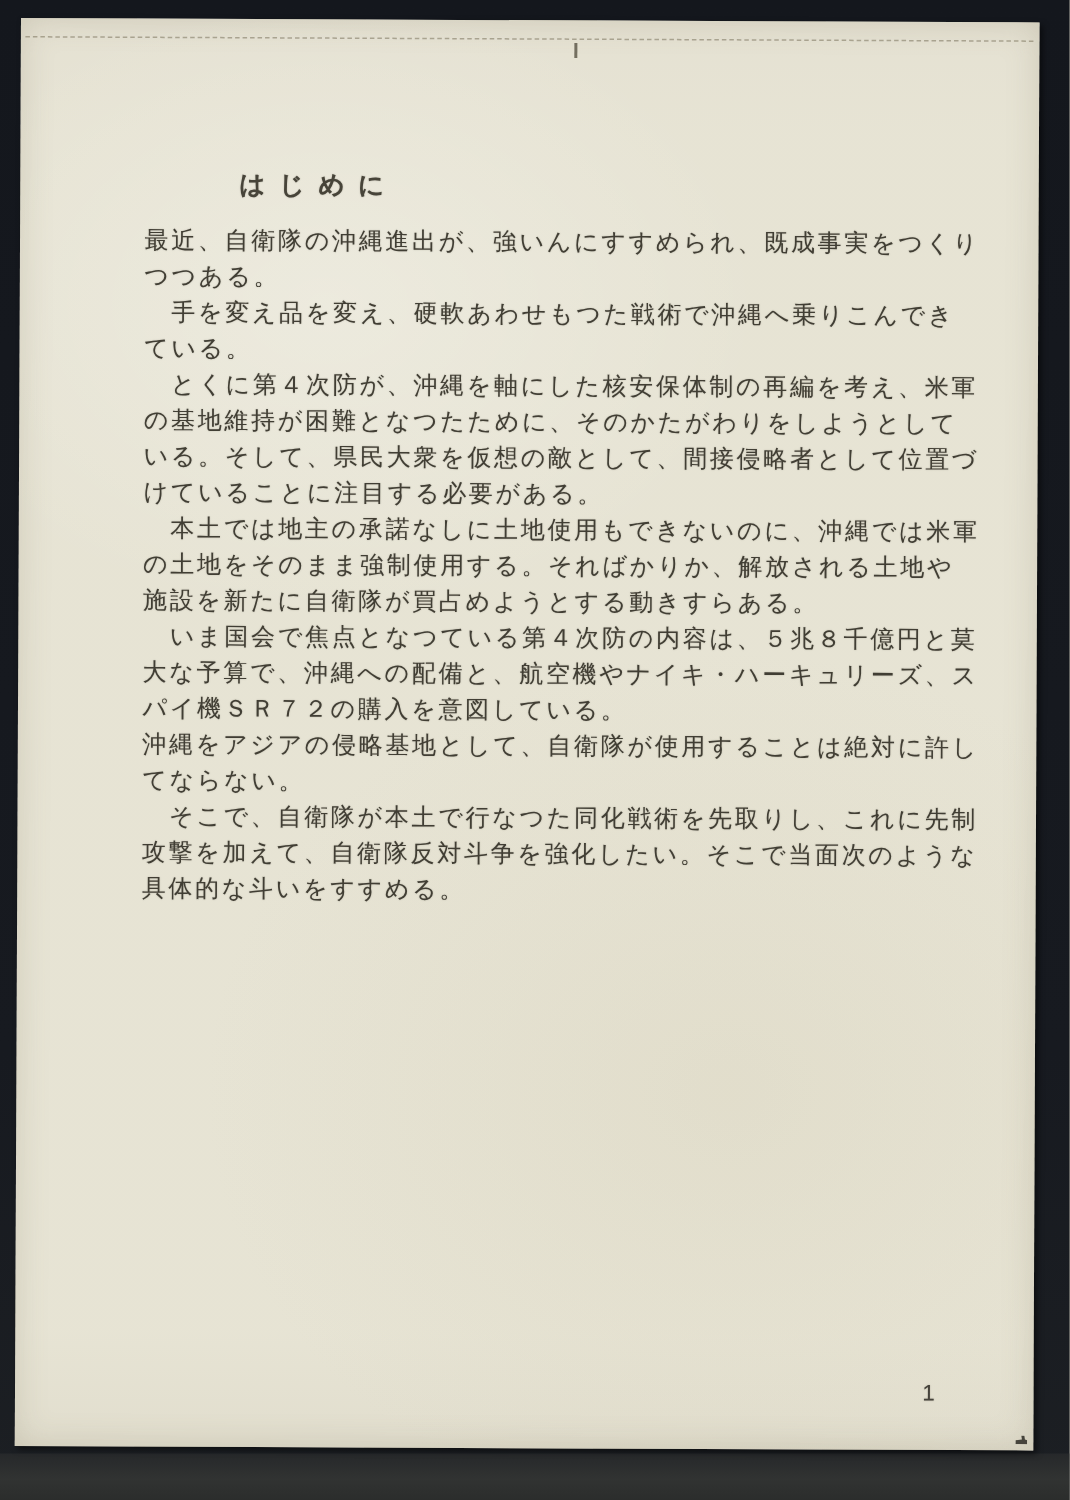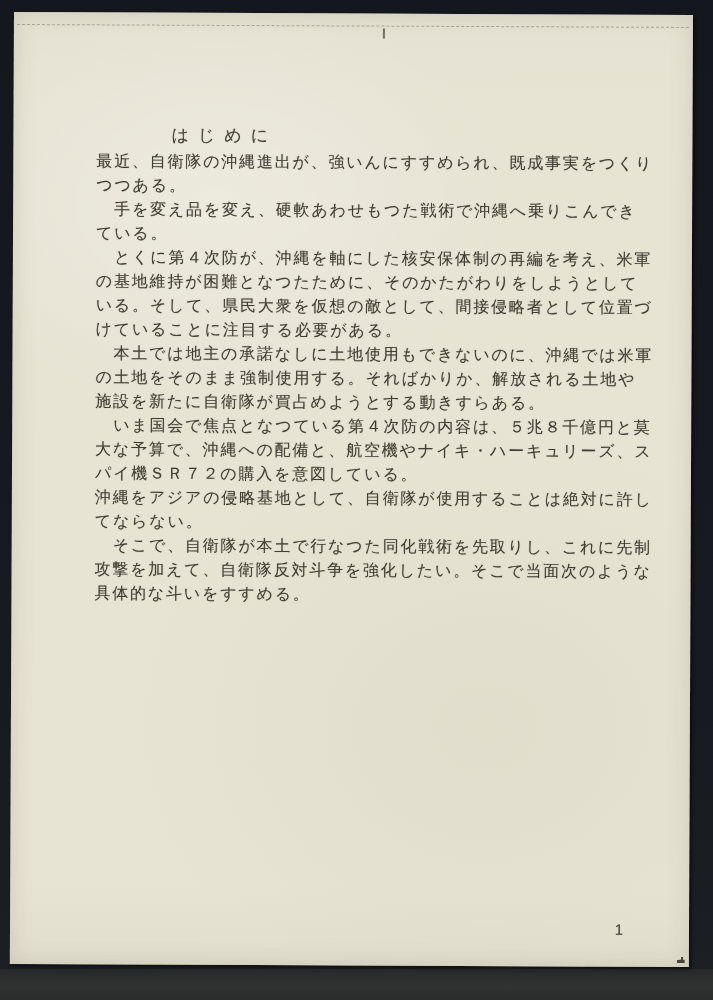--- a/index.html
+++ b/index.html
@@ -66,21 +66,21 @@
 </head>
 <body>
 
 <div class="scan-frame"></div>
 <div class="bottom-strip"></div>
 
 <div class="paper">
   <div class="fold-line"></div>
   <div class="tick-mark"></div>
 
-  <h1 class="doc-title" style="font-weight: normal; margin: 12px;">はじめに</h1>
+  <h1 class="doc-title" style="font-weight: bold; margin: 0;">はじめに</h1>
 
   <div class="doc-body">
       <p class="">最近、自衛隊の沖縄進出が、強いんにすすめられ、既成事実をつくりつつある。</p>
       <p class="indent">手を変え品を変え、硬軟あわせもつた戦術で沖縄へ乗りこんできている。</p>
       <p class="indent">とくに第４次防が、沖縄を軸にした核安保体制の再編を考え、米軍の基地維持が困難となつたために、そのかたがわりをしようとしている。そして、県民大衆を仮想の敵として、間接侵略者として位置づけていることに注目する必要がある。</p>
       <p class="indent">本土では地主の承諾なしに土地使用もできないのに、沖縄では米軍の土地をそのまま強制使用する。そればかりか、解放される土地や施設を新たに自衛隊が買占めようとする動きすらある。</p>
       <p class="indent">いま国会で焦点となつている第４次防の内容は、５兆８千億円と莫大な予算で、沖縄への配備と、航空機やナイキ・ハーキュリーズ、スパイ機ＳＲ７２の購入を意図している。</p>
       <p class="">沖縄をアジアの侵略基地として、自衛隊が使用することは絶対に許してならない。</p>
       <p class="indent">そこで、自衛隊が本土で行なつた同化戦術を先取りし、これに先制攻撃を加えて、自衛隊反対斗争を強化したい。そこで当面次のような具体的な斗いをすすめる。</p>
     </div>

